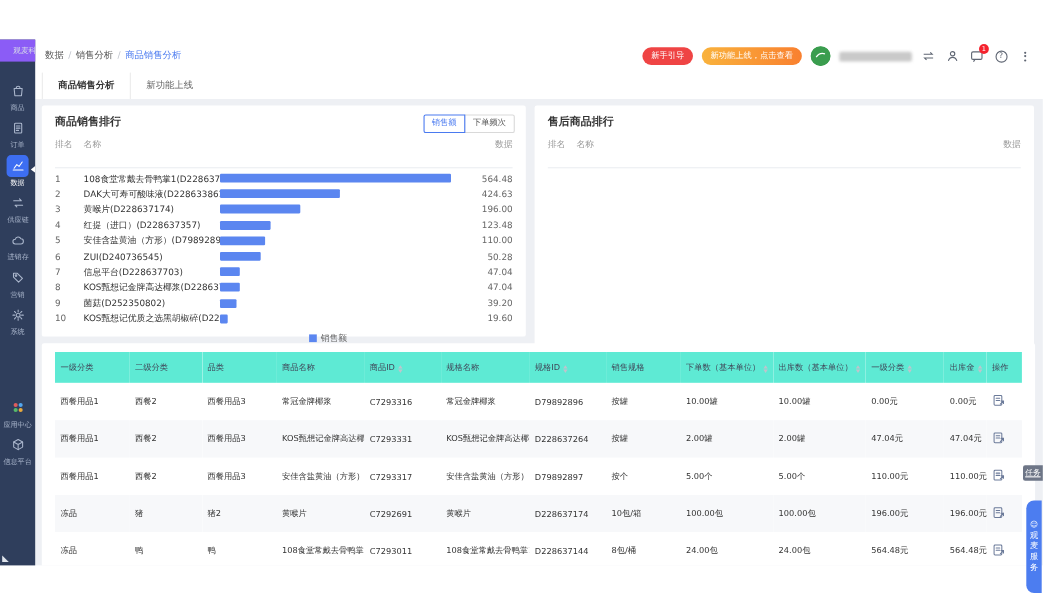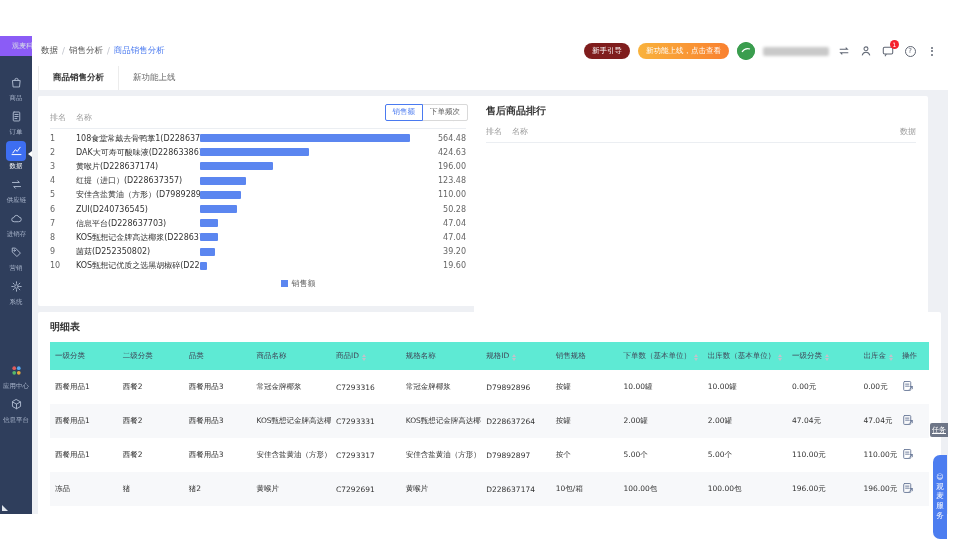--- a/index.html
+++ b/index.html
@@ -34,21 +34,21 @@
   .crumb .sep{color:#c0c4cc;}
   .crumb .cur{color:#4a7af0;}
   .top-right{margin-left:auto;display:flex;align-items:center;gap:8px;}
   .search-box{position:relative;width:120px;height:18px;}
   .search-box input{width:100%;height:100%;border:1px solid #dcdfe6;border-radius:3px;
     font-size:7.5px;padding:0 18px 0 6px;color:#333;outline:none;font-family:inherit;}
   .search-box input::placeholder{color:#b8bdc6;}
   .search-box .mag{position:absolute;right:4px;top:3px;width:11px;height:11px;}
   .pill{height:16px;border-radius:8px;padding:0 8px;display:flex;align-items:center;
     color:#fff;font-size:7.5px;white-space:nowrap;cursor:pointer;border:none;font-family:inherit;}
-  .pill.blue{background:#7f1d1d;}
+  .pill.blue{background:#ef4444;}
   .pill.orange{background:linear-gradient(90deg,#f9b23c,#f9802f);}
   .avatar{width:18px;height:18px;border-radius:50%;background:#3a9d4e;position:relative;overflow:hidden;flex:none;}
   .avatar svg{width:18px;height:18px;}
   .name-blob{width:66px;height:9px;background:#c9c9c9;border-radius:2px;filter:blur(1.5px);}
   .tb-icon{width:14px;height:14px;display:flex;align-items:center;justify-content:center;
     color:#5f6673;cursor:pointer;position:relative;flex:none;}
   .tb-icon svg{width:12px;height:12px;}
   .help-circle{width:11px;height:11px;border:1px solid #5f6673;border-radius:50%;
     font-size:7px;display:flex;align-items:center;justify-content:center;}
   .badge{position:absolute;top:-4px;right:-4px;min-width:9px;height:9px;border-radius:5px;
@@ -60,28 +60,28 @@
   .tabs-row{position:absolute;left:32px;top:52px;width:916px;height:24px;background:#fff;
     display:flex;align-items:stretch;padding-left:6px;}
   .tab{padding:0 14px;display:flex;align-items:center;font-size:8.5px;color:#666;cursor:pointer;}
   .tab.active{color:#333;font-weight:bold;border-left:1px solid #ececec;border-right:1px solid #ececec;background:#fff;}
 
   
   .content{position:absolute;left:32px;top:76px;width:916px;height:424px;background:#eef0f4;overflow:hidden;}
   .panel{position:absolute;background:#fff;border-radius:2px;padding:8px 12px;}
   .panel-title{font-size:10px;font-weight:bold;color:#333;}
   #sales-panel{left:6px;top:6px;width:440px;height:210px;}
-  #aftersale-panel{left:442px;top:6px;width:454px;height:259px;}
+  #aftersale-panel{left:454px;top:6px;width:454px;height:259px;}
   .toggle-group{position:absolute;right:10px;top:8px;display:flex;}
   .tg-btn{font-size:7.5px;padding:2px 7px;background:#fff;border:1px solid #d9d9d9;color:#555;
     cursor:pointer;font-family:inherit;line-height:1.4;}
   .tg-btn:first-child{border-radius:2px 0 0 2px;}
   .tg-btn:last-child{border-radius:0 2px 2px 0;margin-left:-1px;}
   .tg-btn.active{color:#4a7af0;border-color:#4a7af0;position:relative;z-index:1;}
-  .list-head{display:flex;font-size:8px;color:#999;padding:8px 0 5px;border-bottom:1px solid #ebeef2;}
+  .list-head{display:flex;font-size:8px;color:#999;padding:8px 0 15px;border-bottom:1px solid #ebeef2;}
   .lh-rank{width:26px;}
   .lh-name{flex:1;}
   .lh-val{width:54px;text-align:right;}
   .rank-rows{margin-top:2px;}
   .rank-row{display:flex;align-items:center;height:14.2px;font-size:8px;}
   .rr-rank{width:26px;color:#666;}
   .rr-name{width:124px;color:#333;white-space:nowrap;overflow:hidden;}
   .rr-barzone{flex:1;display:flex;align-items:center;}
   .rr-bar{height:8px;border-radius:1px;}
   .rr-val{width:54px;text-align:right;color:#666;}
@@ -261,20 +261,21 @@
   </header>
 
   <div class="tabs-row" id="tabs-row">
       <div class="tab active">商品销售分析</div>
       <div class="tab">新功能上线</div>
     </div>
 
   <main class="content">
 
     <section class="panel" id="sales-panel">
+      <div class="panel-title">商品销售排行</div>
       <div class="toggle-group">
         <button class="tg-btn active">销售额</button>
         <button class="tg-btn">下单频次</button>
       </div>
       <div class="list-head">
         <span class="lh-rank">排名</span>
         <span class="lh-name">名称</span>
         <span class="lh-val">数据</span>
       </div>
       <div class="rank-rows" id="ranking-rows">
@@ -369,21 +370,20 @@
       <div class="panel-title">售后商品排行</div>
       <div class="list-head">
         <span class="lh-rank">排名</span>
         <span class="lh-name">名称</span>
         <span class="lh-val">数据</span>
       </div>
       <div></div>
     </section>
 
     <section class="bottom-sec">
-      <div class="bottom-title">明细表</div>
       <table class="detail">
         <colgroup>
           <col style="width:7.4%">
             <col style="width:7.2%">
             <col style="width:7.4%">
             <col style="width:8.7%">
           <col style="width:7.6%">
             <col style="width:8.8%">
             <col style="width:7.6%">
             <col style="width:7.4%">

